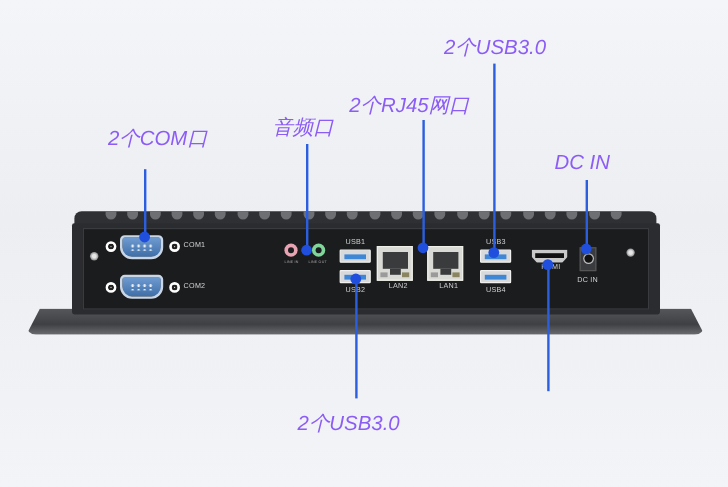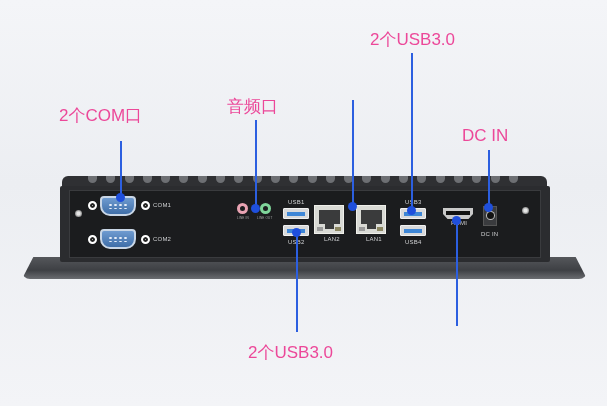--- a/index.html
+++ b/index.html
@@ -69,21 +69,21 @@
   .led { position: absolute; bottom: 2px; width: 6px; height: 4px; }
   .hdmi {
     position: absolute; width: 30px; height: 11px; background: #c9c9c9;
     clip-path: polygon(0 0, 100% 0, 100% 55%, 85% 100%, 15% 100%, 0 55%);
   }
   .hdmi::after { content: ""; position: absolute; left: 3px; right: 3px; top: 3px; height: 4px; background: #111; }
   .dcbox { position: absolute; width: 14px; height: 20px; background: #3a3b3e; border: 1px solid #555; }
   .dcbox::after { content: ""; position: absolute; left: 3px; top: 5px; width: 7px; height: 7px; border-radius: 50%; background: #111; box-shadow: 0 0 0 1px #bbb; }
 
   
-  .callout { position: absolute; color: #ec4899; font-size: 17px; white-space: nowrap; line-height: 1; }
+  .callout { position: absolute; color: #8b5cf6; font-size: 17px; white-space: nowrap; line-height: 1; font-style: italic; }
   .line { position: absolute; width: 2px; background: #2c5fe0; }
   .dot { position: absolute; width: 9px; height: 9px; border-radius: 50%; background: #1f4fdc; }
 </style>
 </head>
 <body>
 
 <div class="stage">
 
   <div class="bezel"></div>
   <div class="body-top"></div>
@@ -177,18 +177,19 @@
 
   <div class="line" style="left:488px;top:150px;height:58px;"></div>
   <div class="dot" style="left:484px;top:203px;"></div>
 
   <div class="line" style="left:296px;top:232px;height:100px;"></div>
   <div class="dot" style="left:292px;top:228px;"></div>
 
   <div class="line" style="left:456px;top:220px;height:106px;"></div>
   <div class="dot" style="left:452px;top:216px;"></div>
 
-  <span class="callout" style="left:59px;top:107px;text-align:right;">2个COM口</span>
+  <span class="callout" style="left:90px;top:107px;text-align:right;">2个COM口</span>
   <span class="callout" style="left:227px;top:98px;">音频口</span>
+  <span class="callout" style="left:291px;top:79px;">2个RJ45网口</span>
   <span class="callout" style="left:370px;top:31px;">2个USB3.0</span>
   <span class="callout" style="left:462px;top:127px;">DC IN</span>
   <span class="callout" style="left:248px;top:344px;">2个USB3.0</span>
 </div>
 
 </body></html>

